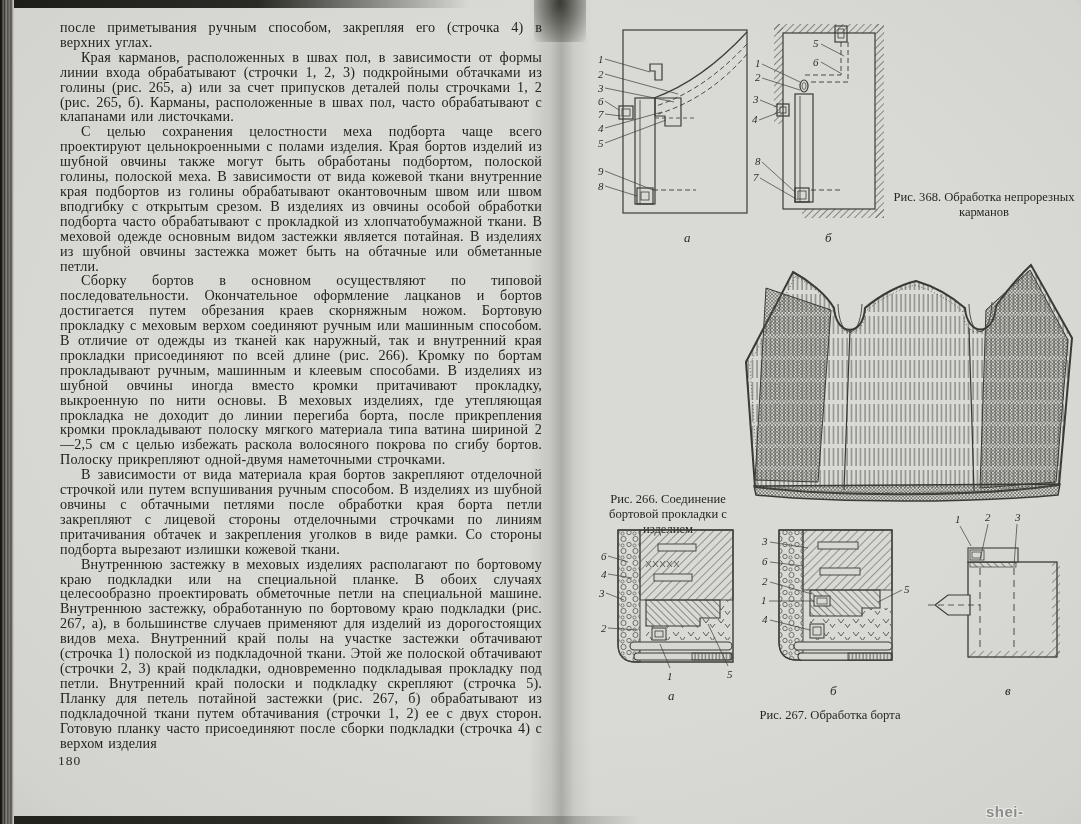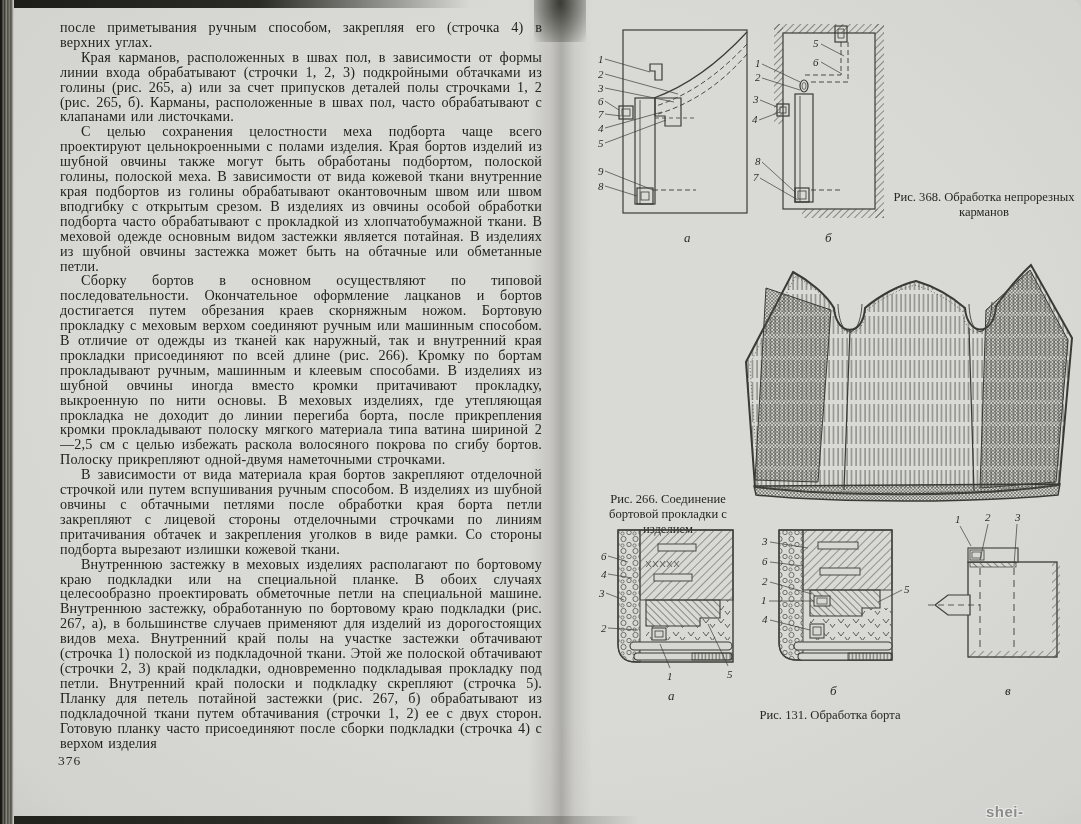--- a/index.html
+++ b/index.html
@@ -80,21 +80,21 @@
   <div class="edge-left"></div>
 
   <div class="left-page">
     <p>после приметывания ручным способом, закрепляя его (строчка 4) в верхних углах.</p>
     <p class="indent">Края карманов, расположенных в швах пол, в зависимости от формы линии входа обрабатывают (строчки 1, 2, 3) подкройными обтачками из голины (рис. 265, а) или за счет припусков деталей полы строчками 1, 2 (рис. 265, б). Карманы, расположенные в швах пол, часто обрабатывают с клапанами или листочками.</p>
     <p class="indent">С целью сохранения целостности меха подборта чаще всего проектируют цельнокроенными с полами изделия. Края бортов изделий из шубной овчины также могут быть обработаны подбортом, полоской голины, полоской меха. В зависимости от вида кожевой ткани внутренние края подбортов из голины обрабатывают окантовочным швом или швом вподгибку с открытым срезом. В изделиях из овчины особой обработки подборта часто обрабатывают с прокладкой из хлопчатобумажной ткани. В меховой одежде основным видом застежки является потайная. В изделиях из шубной овчины застежка может быть на обтачные или обметанные петли.</p>
     <p class="indent">Сборку бортов в основном осуществляют по типовой последовательности. Окончательное оформление лацканов и бортов достигается путем обрезания краев скорняжным ножом. Бортовую прокладку с меховым верхом соединяют ручным или машинным способом. В отличие от одежды из тканей как наружный, так и внутренний края прокладки присоединяют по всей длине (рис. 266). Кромку по бортам прокладывают ручным, машинным и клеевым способами. В изделиях из шубной овчины иногда вместо кромки притачивают прокладку, выкроенную по нити основы. В меховых изделиях, где утепляющая прокладка не доходит до линии перегиба борта, после прикрепления кромки прокладывают полоску мягкого материала типа ватина шириной 2—2,5 см с целью избежать раскола волосяного покрова по сгибу бортов. Полоску прикрепляют одной-двумя наметочными строчками.</p>
     <p class="indent">В зависимости от вида материала края бортов закрепляют отделочной строчкой или путем вспушивания ручным способом. В изделиях из шубной овчины с обтачными петлями после обработки края борта петли закрепляют с лицевой стороны отделочными строчками по линиям притачивания обтачек и закрепления уголков в виде рамки. Со стороны подборта вырезают излишки кожевой ткани.</p>
     <p class="indent">Внутреннюю застежку в меховых изделиях располагают по бортовому краю подкладки или на специальной планке. В обоих случаях целесообразно проектировать обметочные петли на специальной машине. Внутреннюю застежку, обработанную по бортовому краю подкладки (рис. 267, а), в большинстве случаев применяют для изделий из дорогостоящих видов меха. Внутренний край полы на участке застежки обтачивают (строчка 1) полоской из подкладочной ткани. Этой же полоской обтачивают (строчки 2, 3) край подкладки, одновременно подкладывая прокладку под петли. Внутренний край полоски и подкладку скрепляют (строчка 5). Планку для петель потайной застежки (рис. 267, б) обрабатывают из подкладочной ткани путем обтачивания (строчки 1, 2) ее с двух сторон. Готовую планку часто присоединяют после сборки подкладки (строчка 4) с верхом изделия</p>
   </div>
-  <div class="pageno">376</div>
+  <div class="pageno">180</div>
 
   <svg class="fig" style="left:592px;top:20px" width="298" height="228" viewBox="0 0 298 228">
     <defs>
       <pattern id="h45" width="5" height="5" patternUnits="userSpaceOnUse" patternTransform="rotate(45)">
         <line x1="0" y1="0" x2="0" y2="5" stroke="#5a5a53" stroke-width="1.3"></line>
       </pattern>
     </defs>
 
     <g stroke="#3c3c37" fill="none" stroke-width="1.2">
       <rect x="31" y="10" width="124" height="183"></rect>
@@ -305,16 +305,16 @@
         <line x1="364" y1="14" x2="375" y2="34"></line>
         <line x1="392" y1="12" x2="384" y2="48"></line>
         <line x1="421" y1="12" x2="418" y2="54"></line>
       </g>
       <text class="co" x="359" y="11">1</text>
       <text class="co" x="389" y="9">2</text>
       <text class="co" x="419" y="9">3</text>
       <text class="lbl" x="409" y="183">в</text>
     </g>
   </svg>
-  <div class="cap cap267">Рис. 131. Обработка борта</div>
+  <div class="cap cap267">Рис. 267. Обработка борта</div>
 
   <div class="watermark">shei-sama.ru</div>
 </div>
 
 </body></html>

